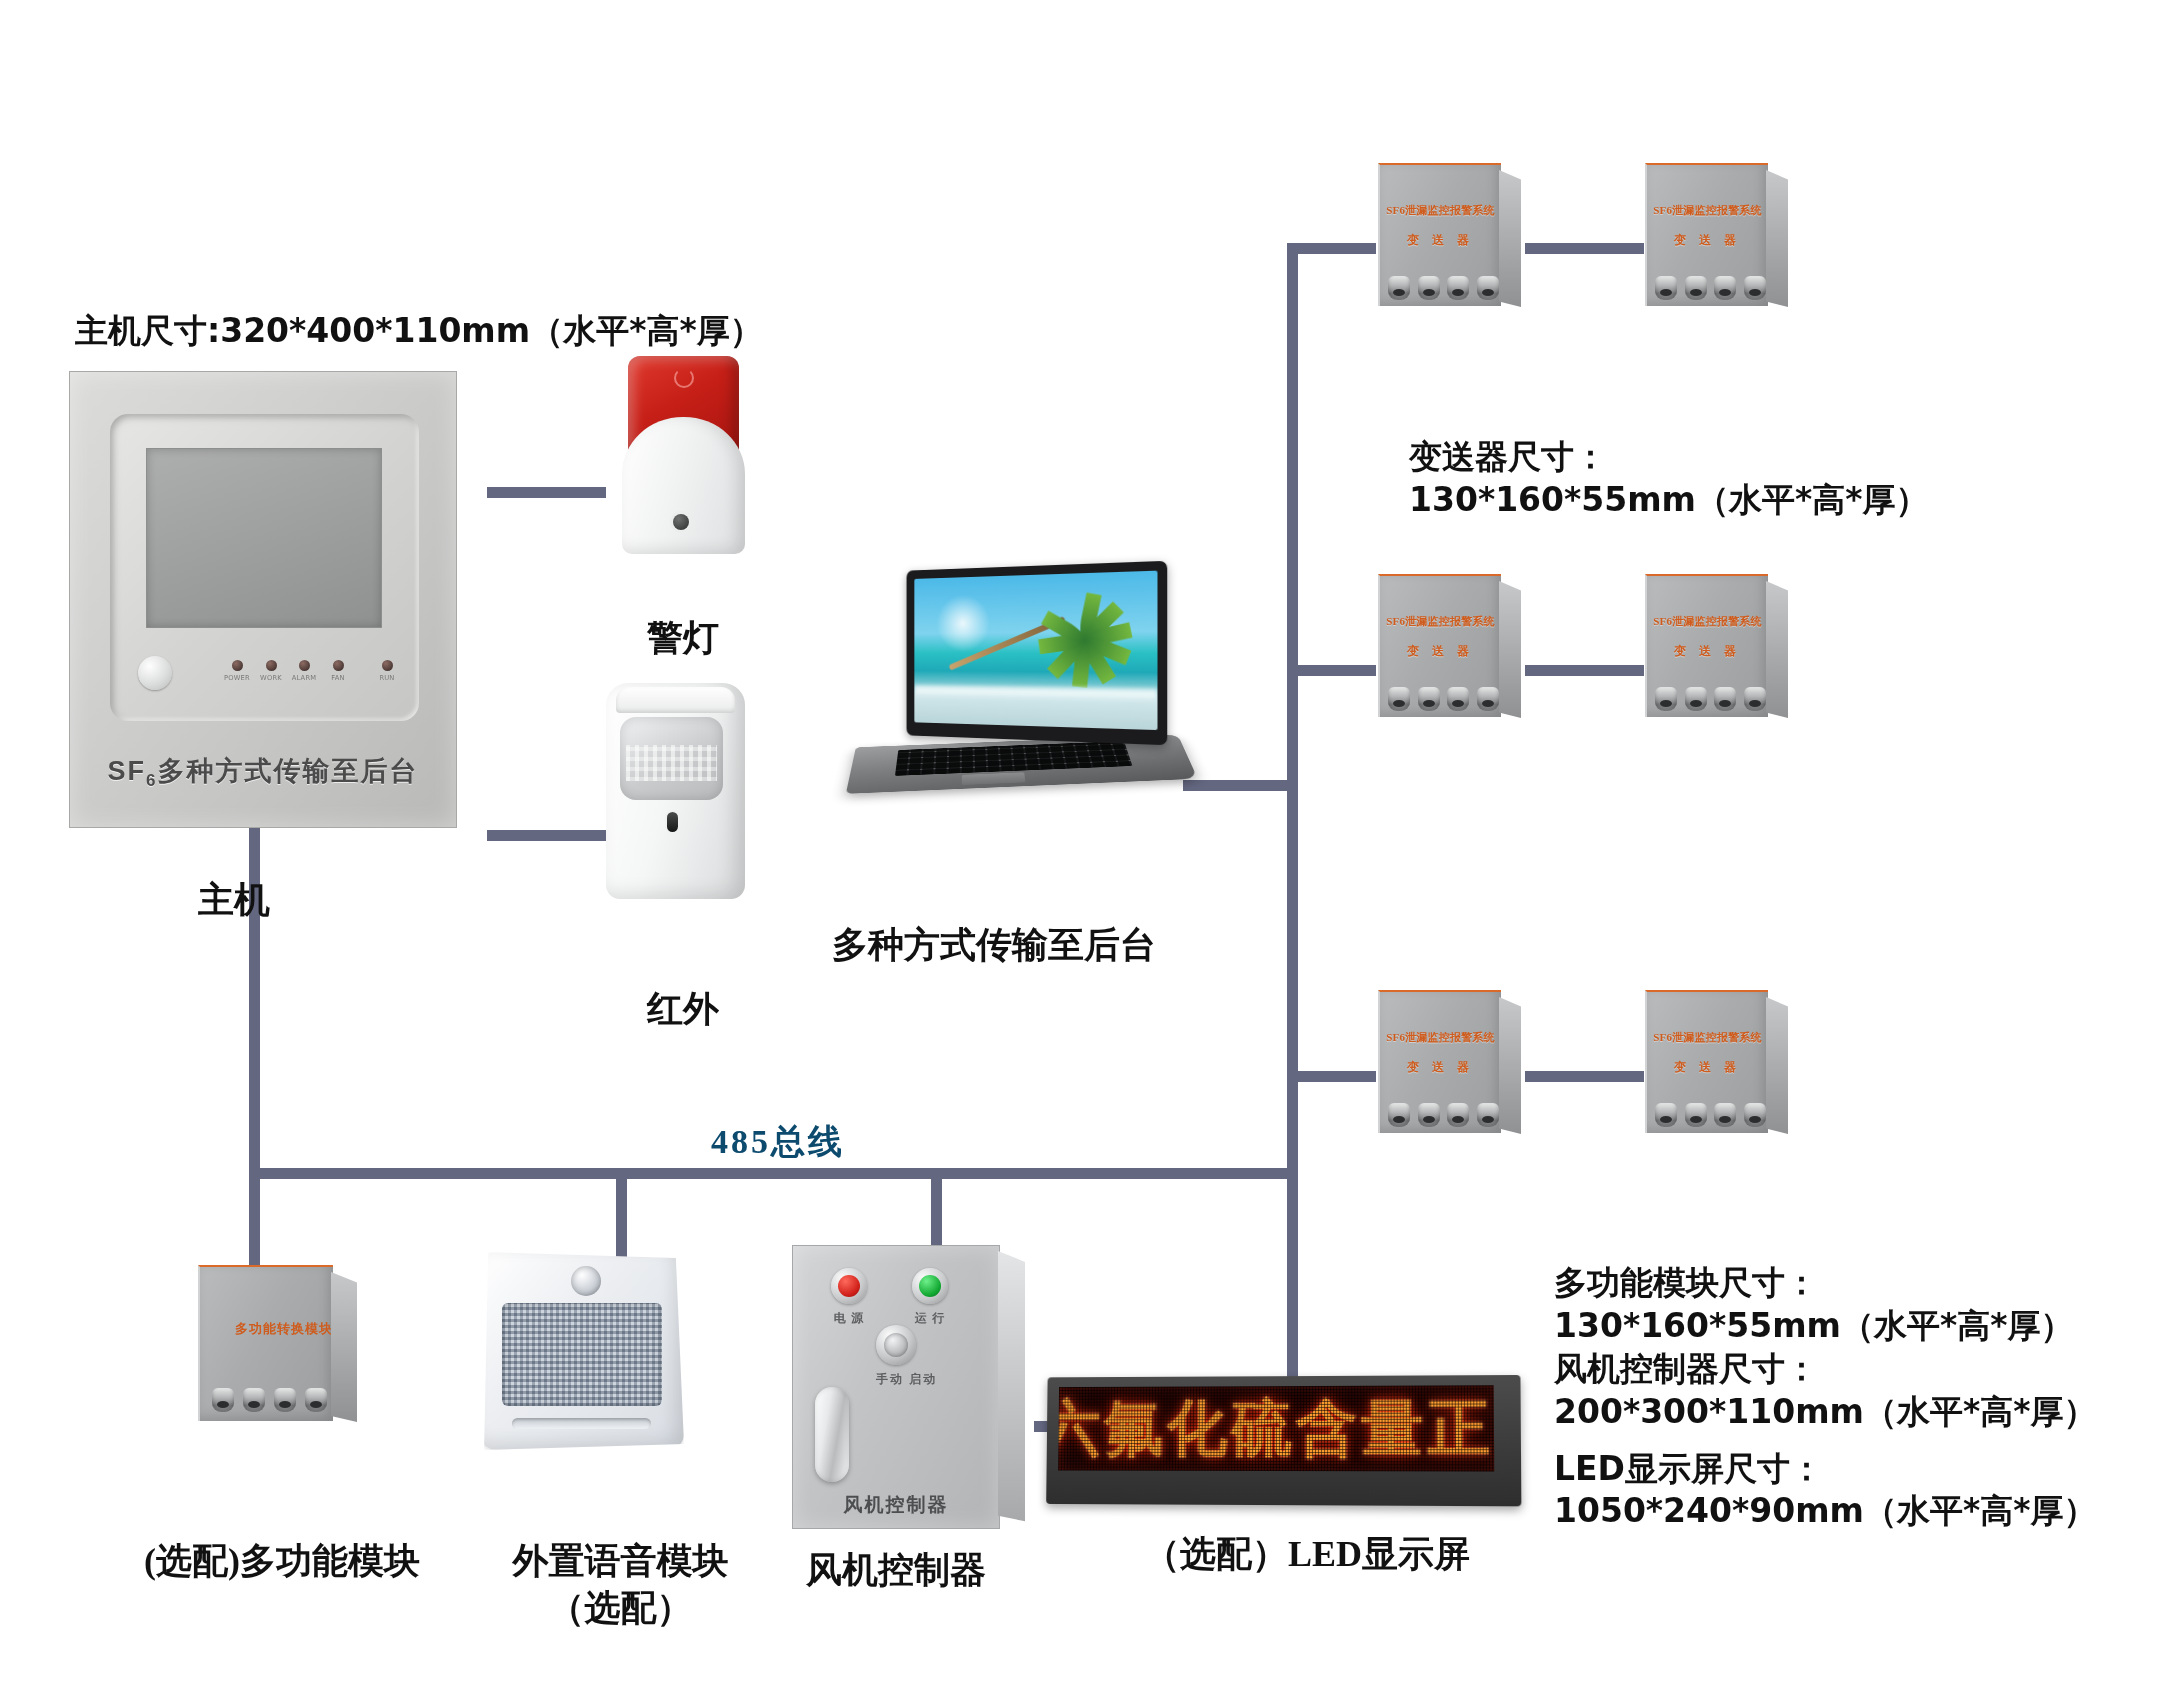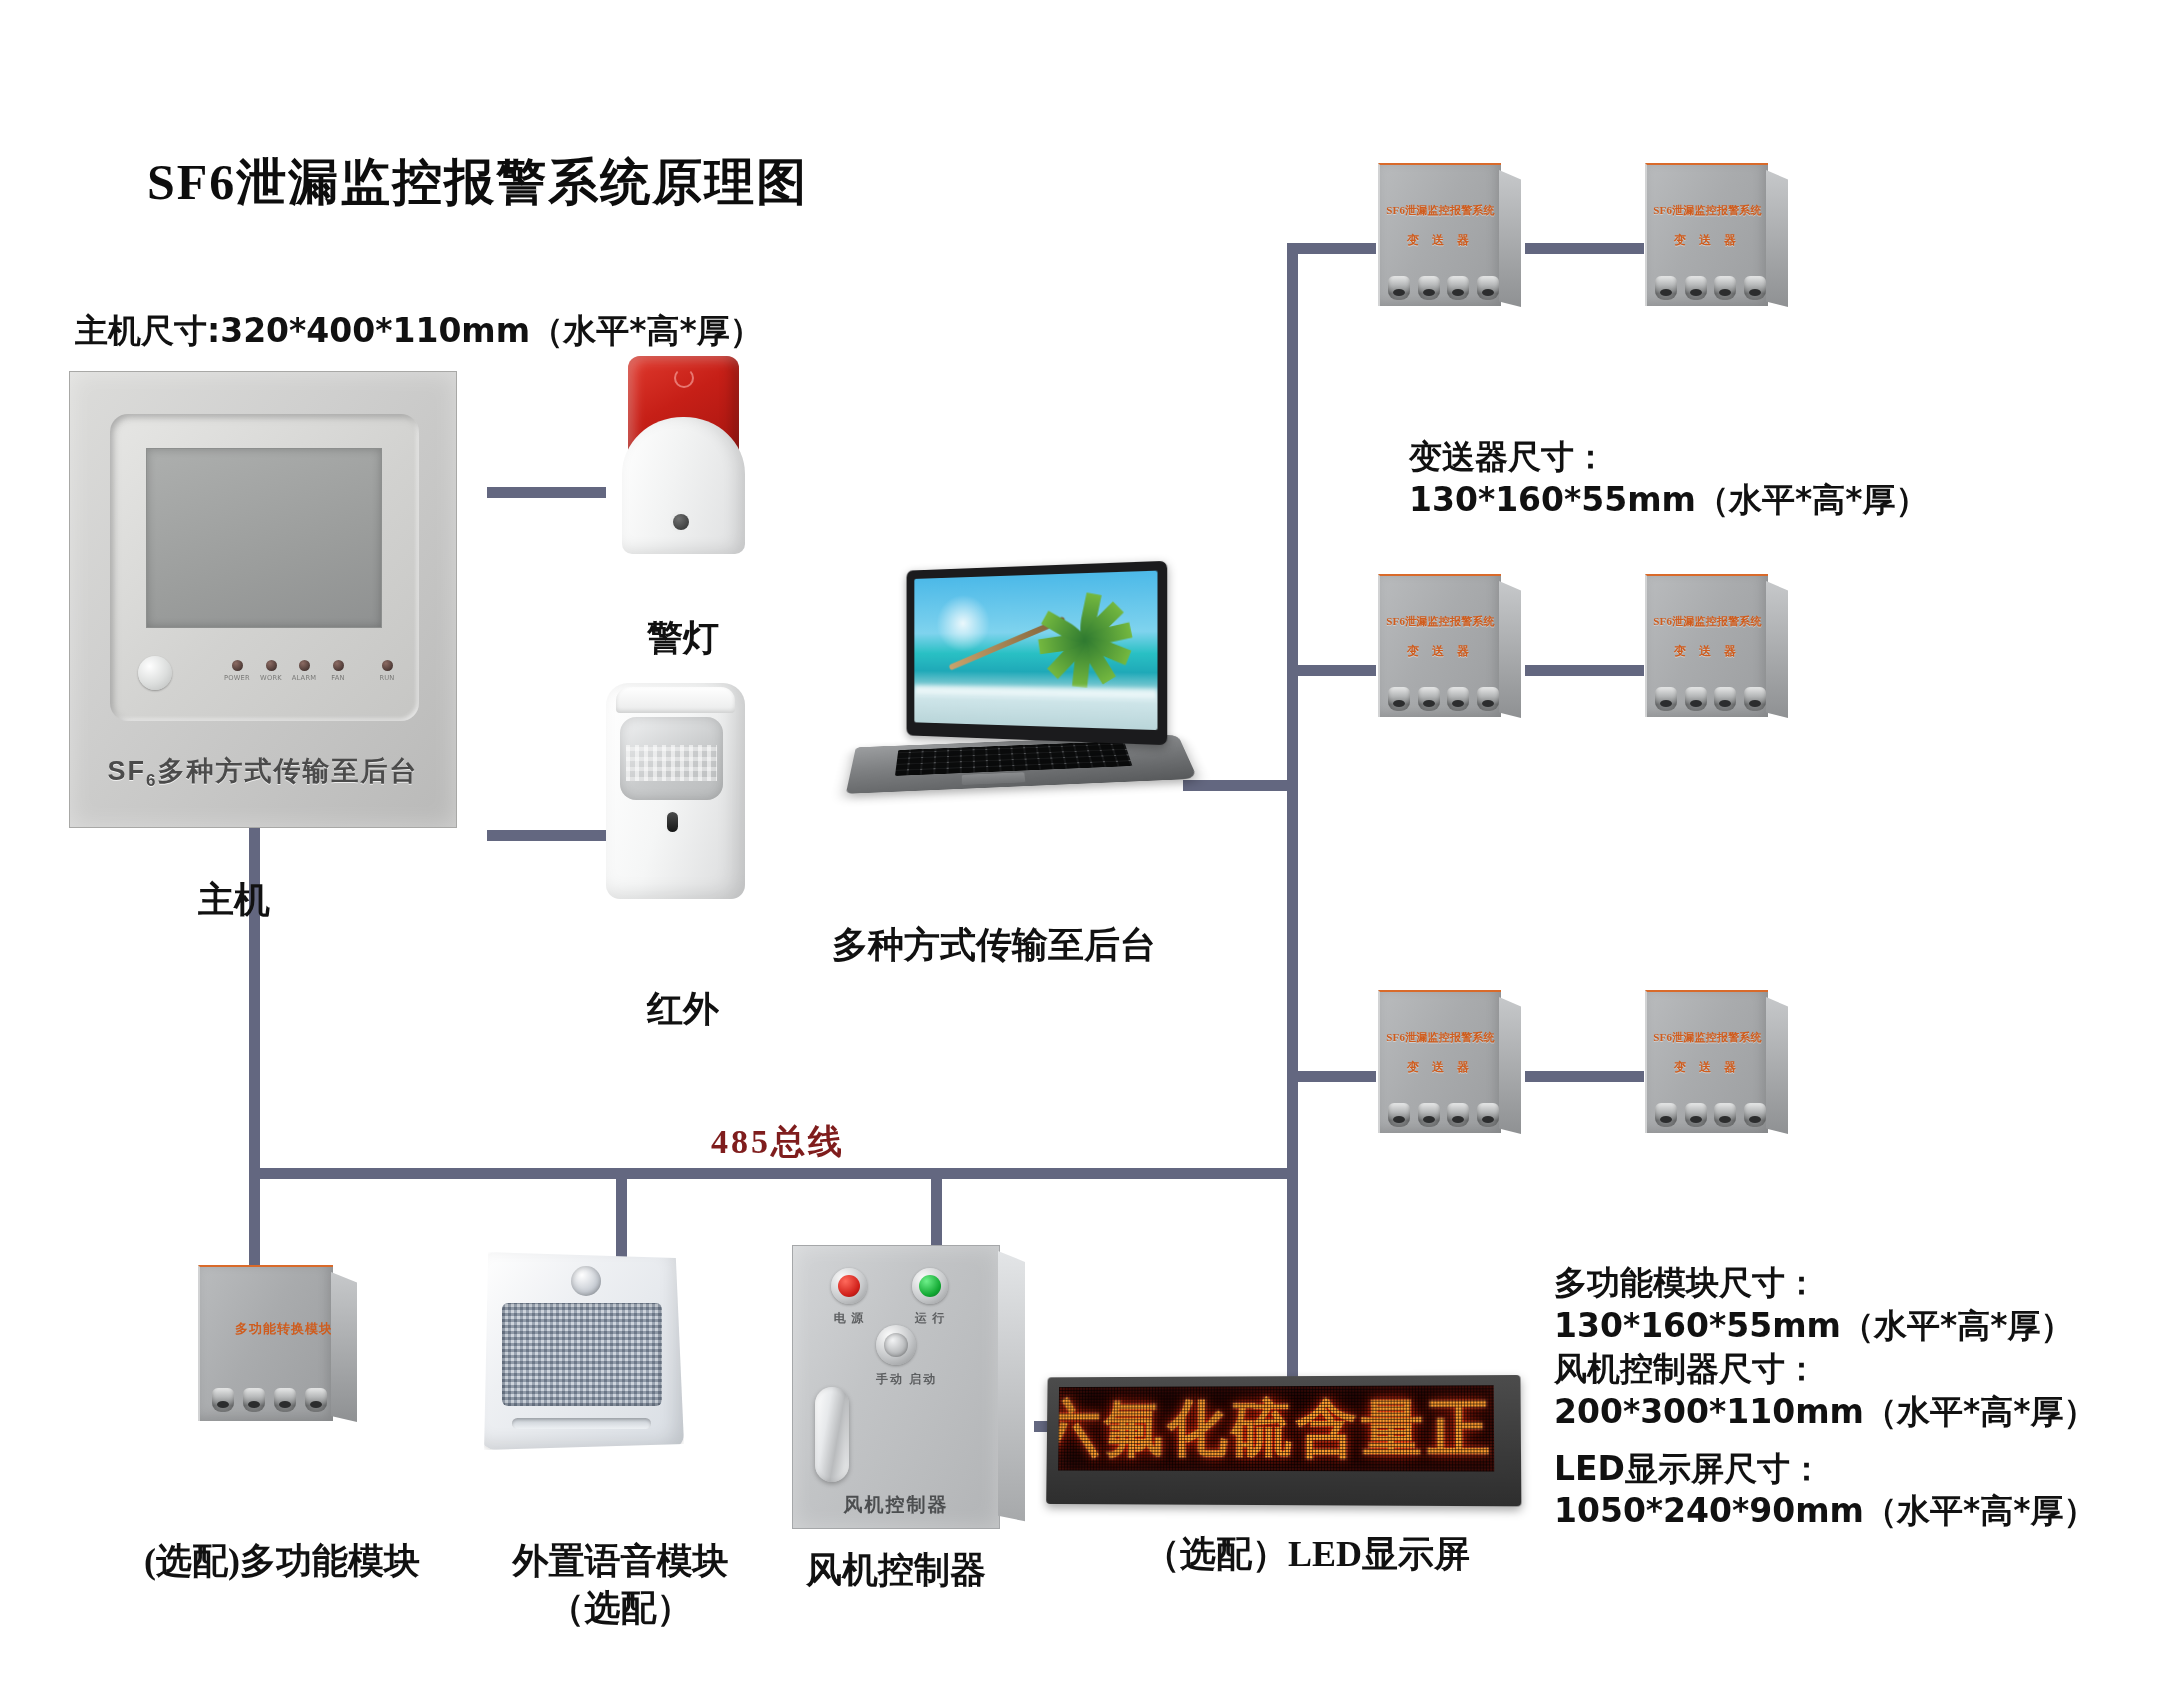--- a/index.html
+++ b/index.html
@@ -30,21 +30,21 @@
     font-size:33px; font-weight:700; color:#111;
     line-height:1.30; white-space:nowrap; letter-spacing:0px;
   }
   .caption{
     font-family:"Liberation Serif","DejaVu Serif",serif;
     font-size:36px; font-weight:700; color:#111;
     white-space:nowrap; text-align:center;
   }
   .buslabel{
     font-family:"Liberation Serif","DejaVu Serif",serif;
-    font-size:34px; font-weight:700; color:#7f1d1d;
+    font-size:34px; font-weight:700; color:#0c4a6e;
     letter-spacing:3px; white-space:nowrap;
   }
 
   
   .wire{background:#636780;}
   .wire-h{height:11px;}
   .wire-v{width:11px;}
 
   
   #host{
@@ -389,21 +389,20 @@
 
   <div class="abs wire wire-h" style="left:249px;top:1168px;width:1048px;"></div>
 
   <div class="abs wire wire-v" style="left:249px;top:1168px;height:99px;"></div>
   <div class="abs wire wire-v" style="left:616px;top:1168px;height:89px;"></div>
   <div class="abs wire wire-v" style="left:931px;top:1168px;height:81px;"></div>
 
   <div class="abs wire wire-v" style="left:1287px;top:1168px;height:257px;"></div>
   <div class="abs wire wire-h" style="left:1034px;top:1421px;width:59px;"></div>
 
-  <div class="abs" id="title">SF6泄漏监控报警系统原理图</div>
 
   <div class="abs dimtext" id="dim-host">主机尺寸:320*400*110mm（水平*高*厚）</div>
 
   <div class="abs" id="host">
     <div id="host-recess">
       <div id="host-screen"></div>
       <div id="host-knob"></div>
       <div class="ledrow">
         <div class="ledwrap" style="left:0px;top:0;">
           <div class="leddot"></div>

